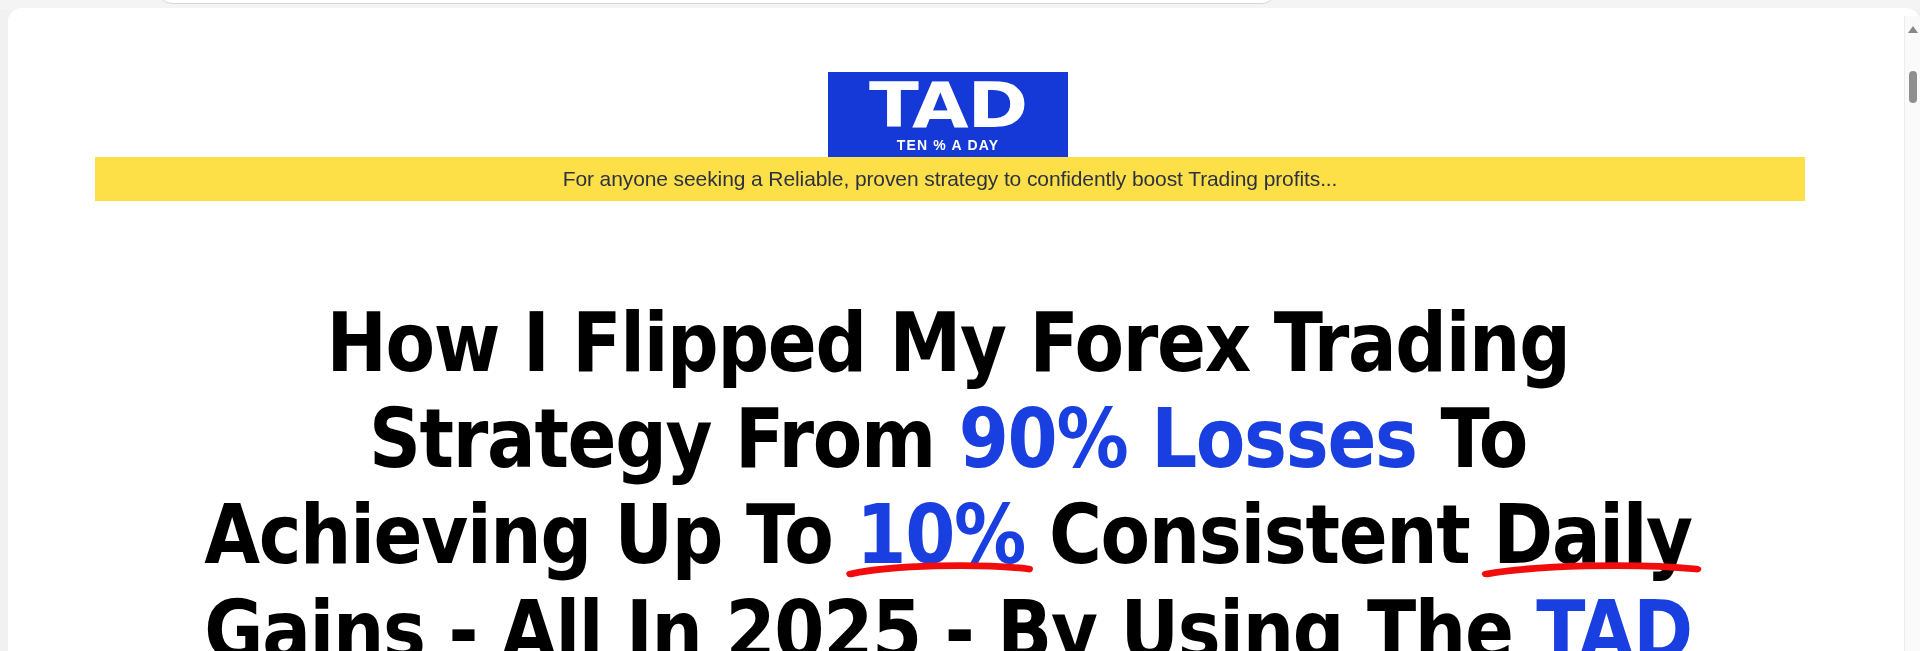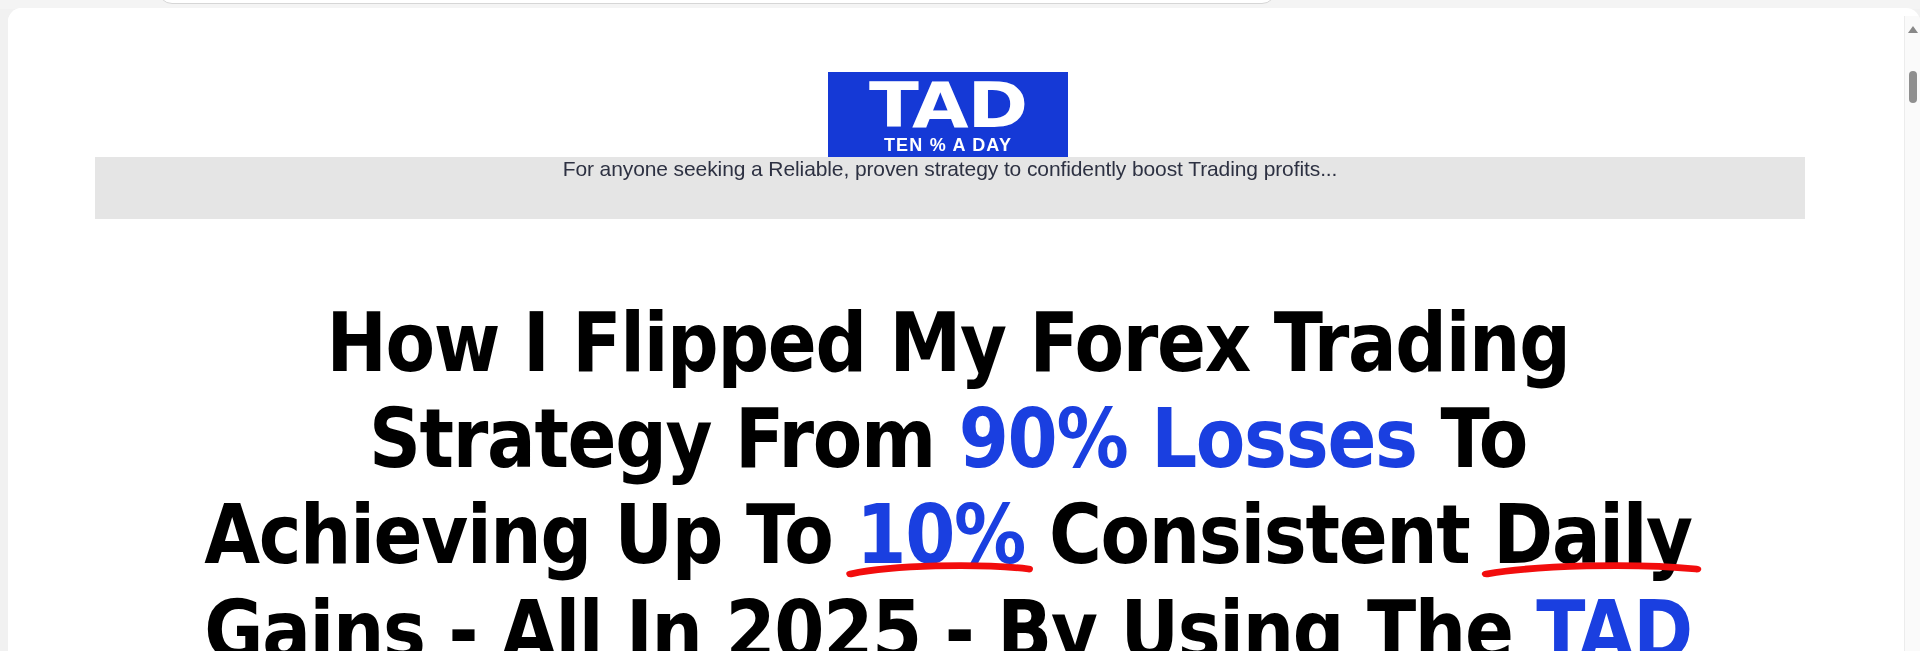--- a/index.html
+++ b/index.html
@@ -88,35 +88,35 @@
   }
   .logo-sub {
     position: absolute;
     left: 0;
     bottom: 6px;
     width: 240px;
     text-align: center;
     color: #ffffff;
     font-family: "Liberation Sans", sans-serif;
     font-weight: bold;
-    font-size: 18px;
+    font-size: 14px;
     letter-spacing: 1.2px;
     line-height: 14px;
   }
 
   
   .banner {
     position: absolute;
     left: 87px;
     top: 149px;
     width: 1710px;
-    height: 62px;
-    background: #e5e5e5;
+    height: 44px;
+    background: #fde047;
     display: flex;
-    align-items: flex-start;
+    align-items: center;
     justify-content: center;
   }
   .banner-text {
     font-family: "Liberation Sans", sans-serif;
     font-size: 21px;
     color: #2d3142;
     letter-spacing: -0.1px;
     white-space: nowrap;
   }
 

